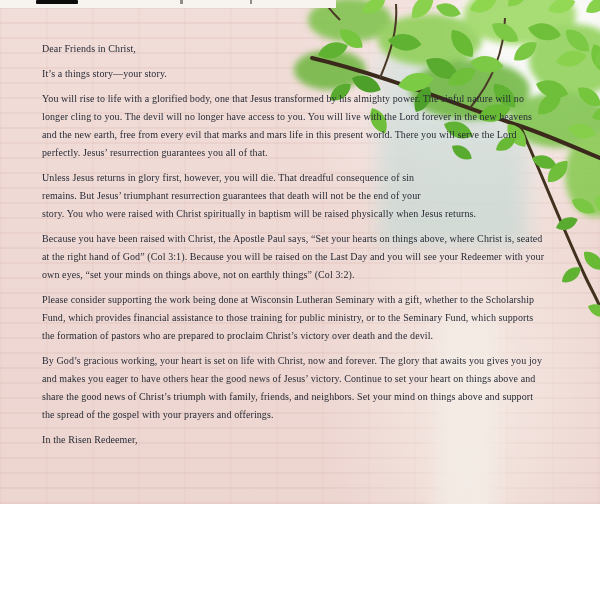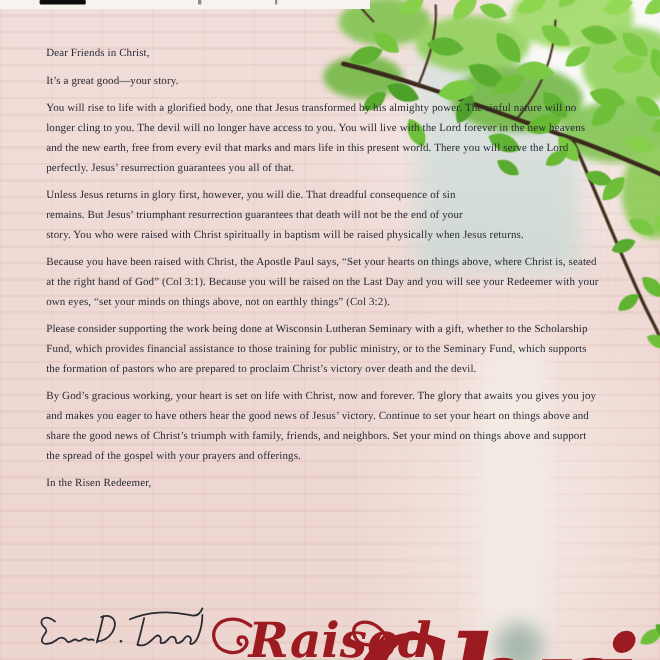--- a/index.html
+++ b/index.html
@@ -1,16 +1,16 @@
 <!DOCTYPE html>
 <html><head>
 <meta charset="utf-8">
 <style>
   html,body{margin:0;padding:0;}
-  .page{position:relative;width:600px;height:600px;overflow:hidden;background:#efdad5;
+  .page{position:relative;width:600px;height:504px;overflow:hidden;background:#efdad5;
         font-family:"Liberation Serif","DejaVu Serif",serif;}
   
   .bg{position:absolute;inset:0;
     background:
       radial-gradient(280px 220px at 80% 20%, rgba(255,255,255,.50), rgba(255,255,255,0) 70%),
       radial-gradient(220px 340px at 79% 78%, rgba(250,246,240,.55), rgba(250,246,240,0) 72%),
       repeating-linear-gradient(0deg, rgba(186,134,124,.10) 0 2px, rgba(0,0,0,0) 2px 15px),
       repeating-linear-gradient(90deg, rgba(186,134,124,.05) 0 2px, rgba(0,0,0,0) 2px 46px),
       linear-gradient(180deg,#f1ddd9 0%,#efd9d4 45%,#edd5d0 100%);}
   .blur{position:absolute;}
@@ -127,21 +127,21 @@
   </svg>
 
   <div class="topstrip">
     <div class="topbar"></div>
     <i class="m1"></i>
     <i class="m2"></i>
   </div>
 
   <div class="letter">
     <p>Dear Friends in Christ,</p>
-    <p>It’s a great good—your story.</p>
+    <p>It’s a things story—your story.</p>
     <p>You will rise to life with a glorified body, one that Jesus transformed by his almighty power. The sinful nature will no
 longer cling to you. The devil will no longer have access to you. You will live with the Lord forever in the new heavens
 and the new earth, free from every evil that marks and mars life in this present world. There you will serve the Lord
 perfectly. Jesus’ resurrection guarantees you all of that.</p>
     <p>Unless Jesus returns in glory first, however, you will die. That dreadful consequence of sin
 remains. But Jesus’ triumphant resurrection guarantees that death will not be the end of your
 story. You who were raised with Christ spiritually in baptism will be raised physically when Jesus returns.</p>
     <p>Because you have been raised with Christ, the Apostle Paul says, “Set your hearts on things above, where Christ is, seated
 at the right hand of God” (Col 3:1). Because you will be raised on the Last Day and you will see your Redeemer with your
 own eyes, “set your minds on things above, not on earthly things” (Col 3:2).</p>

